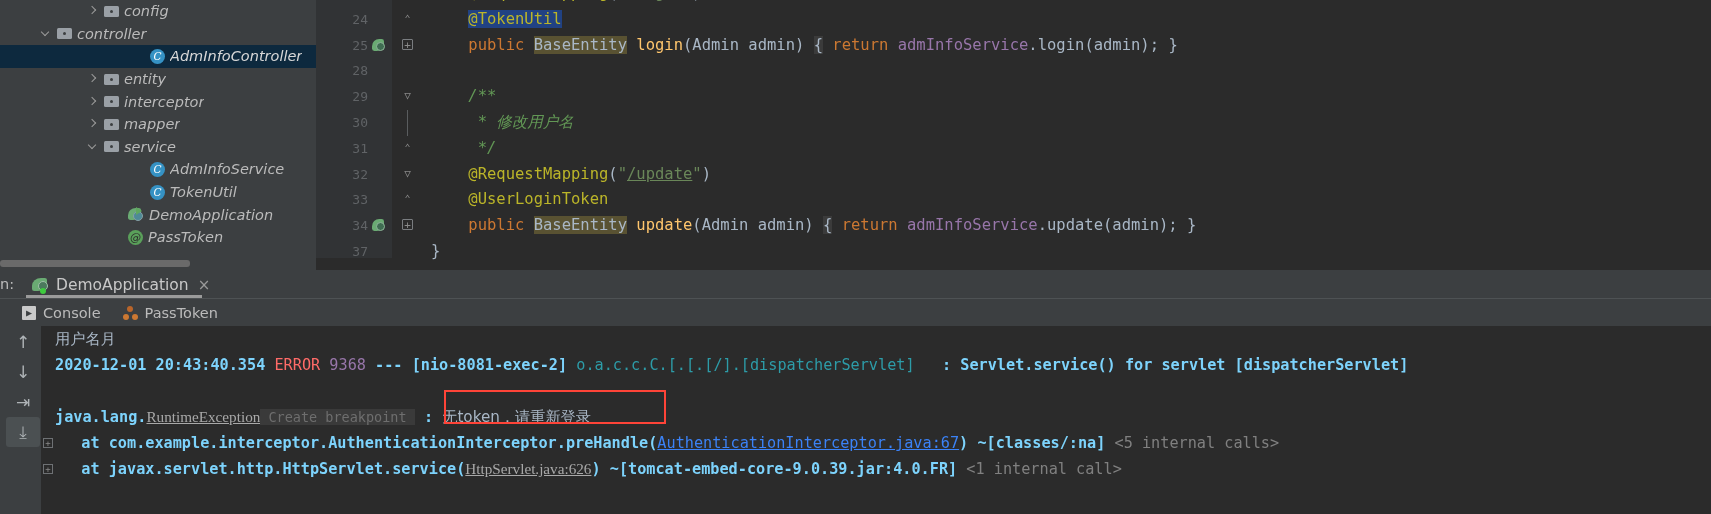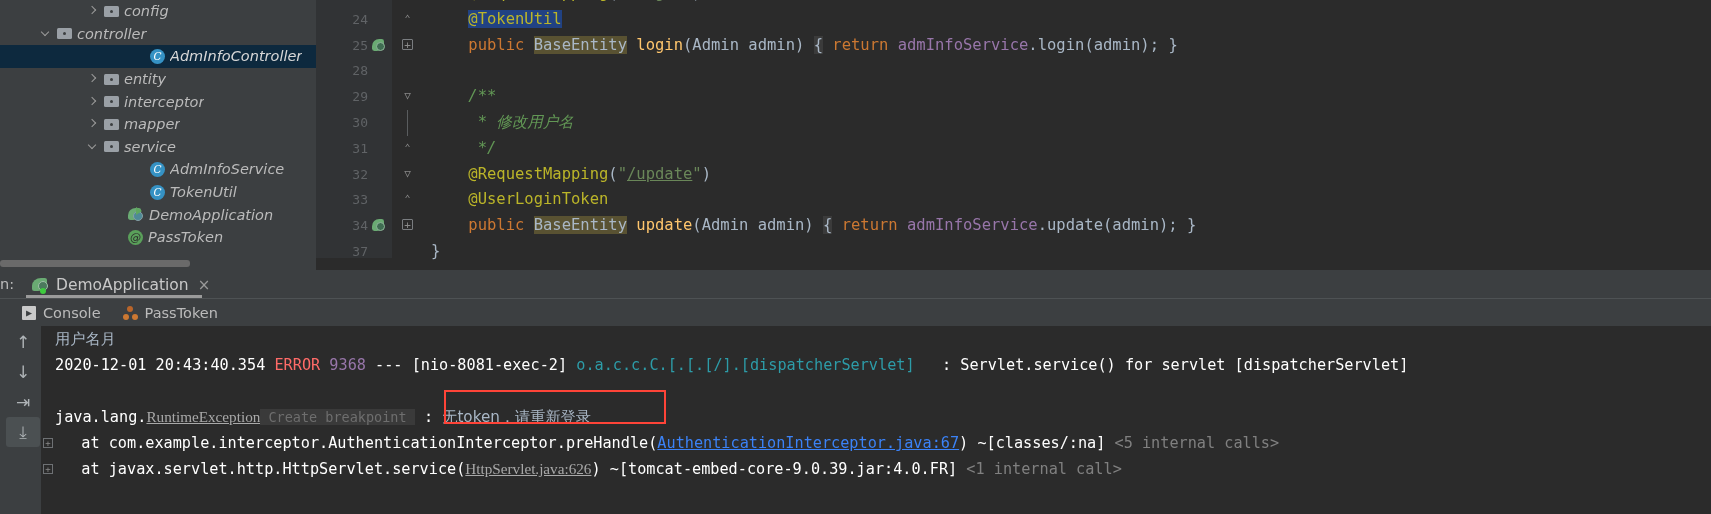--- a/index.html
+++ b/index.html
@@ -166,21 +166,21 @@
     position: absolute; left: 41px; top: 56px; width: 1670px; height: 188px;
     background: #2b2b2b; overflow: hidden;
     font-family: "DejaVu Sans Mono", "Liberation Mono", monospace;
     font-size: 15.2px;
   }
   .c-line { height: 26px; line-height: 26px; white-space: pre; padding-left: 14px; position: relative; }
   .c-gutter-plus {
     position: absolute; left: -27px; top: 8px; width: 10px; height: 10px;
     border: 1px solid #6e7174; color: #8a8a8a; font-size: 9px; line-height: 9px; text-align: center;
   }
-  .c-gray   { color: #ffffff; }
+  .c-gray   { color: #7dd3fc; font-weight: bold; }
   .c-dim    { color: #808080; }
   .c-err    { color: #ff6b68; }
   .c-purple { color: #9876aa; }
   .c-cyan   { color: #2d9ca8; }
   .c-link   { color: #3b82f6; text-decoration: underline; }
   .c-linkg  { color: #a9a9a9; text-decoration: underline; font-family: Liberation Serif, serif; }
   .c-hint   { color: #6e6e6e; background: #3a3a3a; font-size: 13.5px; }
   .c-chinese{ color: #a9b7c6; font-family: "DejaVu Sans", "Liberation Sans", sans-serif; }
 
   .redbox {

